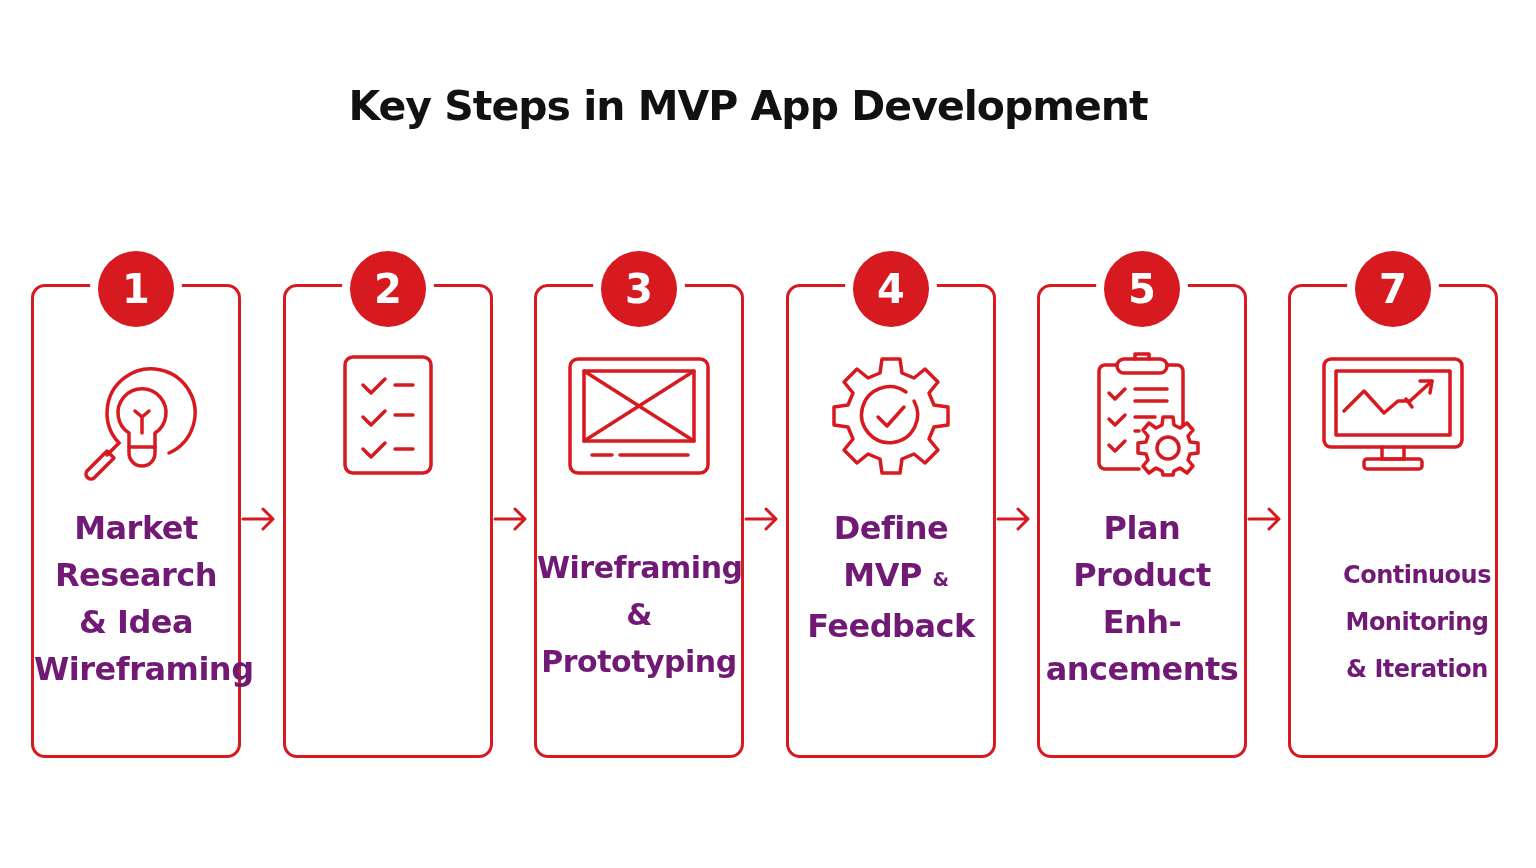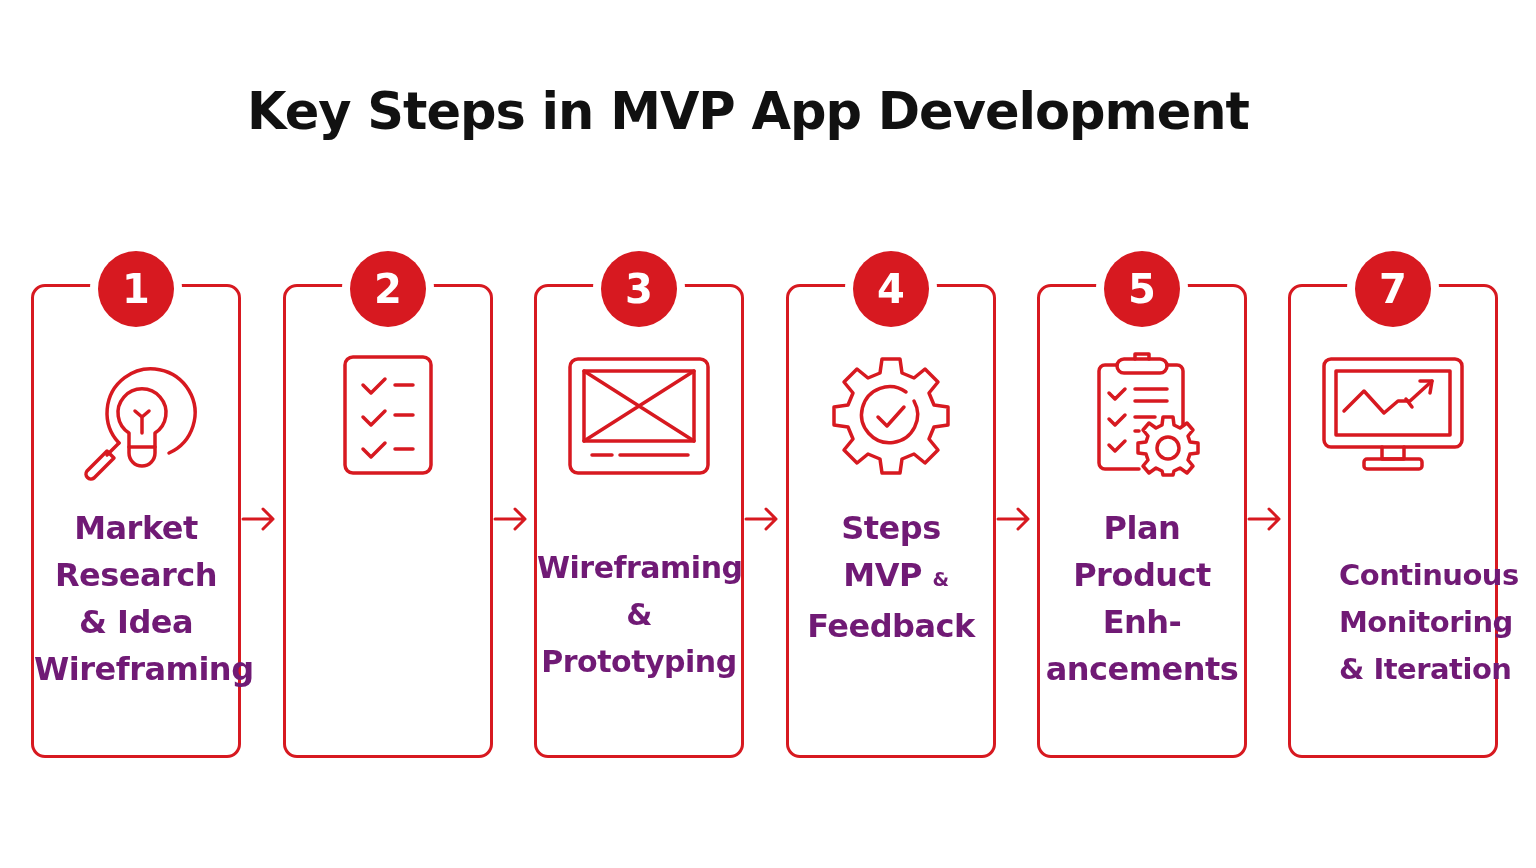--- a/index.html
+++ b/index.html
@@ -2,21 +2,21 @@
 <html><head>
 <meta charset="utf-8">
 <style>
   html, body { margin:0; padding:0; }
   body {
     width:1536px; height:868px; background:#ffffff; position:relative; overflow:hidden;
     font-family:"DejaVu Sans","Liberation Sans",sans-serif;
   }
   .title {
     position:absolute; left:0; top:82px; width:1496px; text-align:center;
-    font-size:51px; font-weight:bold; color:#111111; letter-spacing:-1px;
+    font-size:41px; font-weight:bold; color:#111111; letter-spacing:-1px;
   }
   .card {
     position:absolute; top:284px; width:210px; height:474px;
     border:3px solid #d71920; border-radius:14px; box-sizing:border-box; background:#fff;
   }
   .badge {
     position:absolute; top:-36px; left:50%; transform:translateX(-50%);
     width:76px; height:76px; border-radius:50%; background:#d71920;
     box-shadow:0 0 0 8px #ffffff;
     color:#fff; font-size:40px; font-weight:bold; text-align:center; line-height:76px;
@@ -116,21 +116,21 @@
 <div class="card" style="left:786px;">
   <div class="badge">4</div>
   <div class="icon">
     <svg viewBox="0 0 130 130" fill="none" stroke="#d71920" stroke-width="3.5" stroke-linecap="round" stroke-linejoin="round">
       <path d="M56 8 L74 8 L76 22 L88 27 L99 18 L112 31 L103 42 L108 54 L122 56 L122 74 L108 76 L103 88 L112 99 L99 112 L88 103 L76 108 L74 122 L56 122 L54 108 L42 103 L31 112 L18 99 L27 88 L22 76 L8 74 L8 56 L22 54 L27 42 L18 31 L31 18 L42 27 L54 22 Z"></path>
       <path d="M88 50 A28 28 0 1 1 80 41"></path>
       <path d="M52 66 L61 75 L78 56"></path>
     </svg>
   </div>
   <div class="label">
-    <span>Steps</span>
+    <span>Define</span>
     <span>
       <span style="display:inline;margin-left:10px;">MVP</span>
       <span class="small">&amp;</span>
     </span>
     <span>Feedback</span>
   </div>
 </div>
 
 <div class="arrow" style="left:996px;">
   <svg viewBox="0 0 36 30" fill="none" stroke="#d71920" stroke-width="3" stroke-linecap="round" stroke-linejoin="round">
@@ -173,18 +173,18 @@
     <svg viewBox="0 0 146 130" style="width:146px;" fill="none" stroke="#d71920" stroke-width="3.5" stroke-linecap="round" stroke-linejoin="round">
       <rect x="4" y="8" width="138" height="88" rx="7"></rect>
       <rect x="16" y="20" width="114" height="64"></rect>
       <path d="M24 60 L44 40 L64 62 L78 50 L90 50 L112 30"></path>
       <path d="M100 30 L112 30 L110 42"></path>
       <path d="M86 48 L92 56"></path>
       <path d="M62 96 L62 108 L84 108 L84 96"></path>
       <rect x="44" y="108" width="58" height="10" rx="3"></rect>
     </svg>
   </div>
-  <div class="label" style="font-size:29px;padding-left:48px;">
+  <div class="label" style="font-size:24px;padding-left:48px;">
     <span style="margin-top:47px;">Continuous</span>
     <span>Monitoring</span>
     <span>&amp; Iteration</span>
   </div>
 </div>
 
 </body></html>

